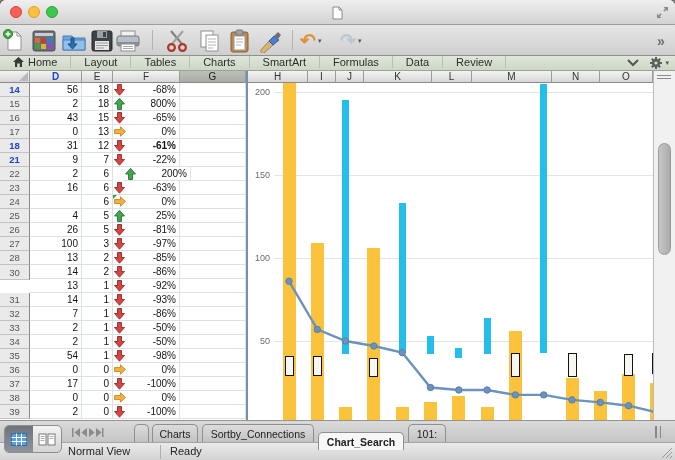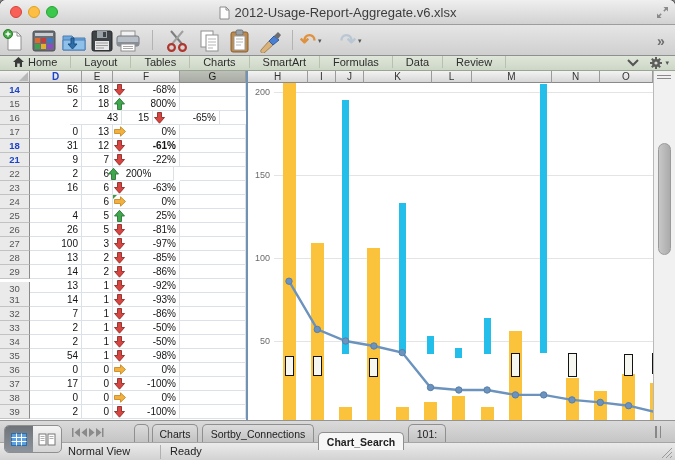--- a/index.html
+++ b/index.html
@@ -76,21 +76,20 @@
 
   <div id="titlebar" class="abs">
     <span class="tlight" style="left:10px;background:#f85f57;border:1px solid #d5433c;"></span>
     <span class="tlight" style="left:28px;background:#fdbf43;border:1px solid #dfa023;"></span>
     <span class="tlight" style="left:46px;background:#3cc84c;border:1px solid #27a334;"></span>
     <div id="titlegroup">
       <svg width="11" height="14">
           <path d="M1 1 h6 l3 3 v9 h-9 z" fill="#fdfdfd" stroke="#8c8c8c"></path>
           <path d="M7 1 v3 h3" fill="none" stroke="#8c8c8c"></path>
         </svg>
-      <span id="titletext">2012-Usage-Report-Aggregate.v6.xlsx</span>
     </div>
     <svg class="abs" style="left:656px;top:6px;" width="13" height="13">
       <path d="M7.5 1 h4.5 v4.5 l-1.7-1.7 -1.9 1.9 -1.1-1.1 1.9-1.9 z" fill="#8a8a8a"></path>
       <path d="M5.5 12 H1 V7.5 l1.7 1.7 1.9-1.9 1.1 1.1 -1.9 1.9 z" fill="#8a8a8a"></path>
     </svg>
   </div>
 
   <div id="toolbar" class="abs">
     <span class="tbtn" style="left:3px;">
       <svg width="22" height="24">
@@ -253,21 +252,21 @@
       <div class="rhead" style="top: 139px; color: rgb(28, 67, 200); font-weight: bold;">18</div>
       <div class="rhead" style="top: 153px; color: rgb(28, 67, 200); font-weight: bold;">21</div>
       <div class="rhead" style="top:167px;">22</div>
       <div class="rhead" style="top:181px;">23</div>
       <div class="rhead" style="top:195px;">24</div>
       <div class="rhead" style="top:209px;">25</div>
       <div class="rhead" style="top:223px;">26</div>
       <div class="rhead" style="top:237px;">27</div>
       <div class="rhead" style="top:251px;">28</div>
       <div class="rhead" style="top:265px;">29</div>
-      <div class="rhead" style="top:282px;">30</div>
+      <div class="rhead" style="top:266px;">30</div>
       <div class="rhead" style="top:293px;">31</div>
       <div class="rhead" style="top:307px;">32</div>
       <div class="rhead" style="top:321px;">33</div>
       <div class="rhead" style="top:335px;">34</div>
       <div class="rhead" style="top:349px;">35</div>
       <div class="rhead" style="top:363px;">36</div>
       <div class="rhead" style="top:377px;">37</div>
       <div class="rhead" style="top:391px;">38</div>
       <div class="rhead" style="top:405px;">39</div>
     </div>
@@ -281,21 +280,21 @@
         <div class="cell" style="left:150px;top:0;width:66px;"></div>
       </div>
       <div style="position:absolute;left:30px;top:97px;width:216px;height:14px;">
         <div class="cell num" style="left:0;top:0;width:52px;">2</div>
         <div class="cell num" style="left:52px;top:0;width:31px;">18</div>
         <div class="cell num" style="left:83px;top:0;width:67px;"><span class="trend"><svg width="11" height="12" viewBox="0 0 11 12">
               <path d="M5.5 0.3 L10.5 6 L7.5 6 L7.5 11.5 L3.5 11.5 L3.5 6 L0.5 6 Z" fill="#3FA74E" stroke="#2B7434" stroke-width="0.9"></path>
             </svg></span>800%</div>
         <div class="cell" style="left:150px;top:0;width:66px;"></div>
       </div>
-      <div style="position:absolute;left:30px;top:111px;width:216px;height:14px;margin-left:40px;">
+      <div style="position:absolute;left:30px;top:111px;width:216px;height:14px;">
         <div class="cell num" style="left:0;top:0;width:52px;">43</div>
         <div class="cell num" style="left:52px;top:0;width:31px;">15</div>
         <div class="cell num" style="left:83px;top:0;width:67px;"><span class="trend"><svg width="11" height="12" viewBox="0 0 11 12">
               <path d="M3.5 0.5 L7.5 0.5 L7.5 5.5 L10.5 5.5 L5.5 11.2 L0.5 5.5 L3.5 5.5 Z" fill="#D64541" stroke="#8E2A26" stroke-width="0.9"></path>
             </svg></span>-65%</div>
         <div class="cell" style="left:150px;top:0;width:66px;"></div>
       </div>
       <div style="position:absolute;left:30px;top:125px;width:216px;height:14px;">
         <div class="cell num" style="left:0;top:0;width:52px;">0</div>
         <div class="cell num" style="left:52px;top:0;width:31px;">13</div>
@@ -316,21 +315,21 @@
         <div class="cell num" style="left:0;top:0;width:52px;">9</div>
         <div class="cell num" style="left:52px;top:0;width:31px;">7</div>
         <div class="cell num" style="left:83px;top:0;width:67px;"><span class="trend"><svg width="11" height="12" viewBox="0 0 11 12">
               <path d="M3.5 0.5 L7.5 0.5 L7.5 5.5 L10.5 5.5 L5.5 11.2 L0.5 5.5 L3.5 5.5 Z" fill="#D64541" stroke="#8E2A26" stroke-width="0.9"></path>
             </svg></span>-22%</div>
         <div class="cell" style="left:150px;top:0;width:66px;"></div>
       </div>
       <div style="position:absolute;left:30px;top:167px;width:216px;height:14px;">
         <div class="cell num" style="left:0;top:0;width:52px;">2</div>
         <div class="cell num" style="left:52px;top:0;width:31px;">6</div>
-        <div class="cell num" style="left:77px;top:0;width:67px;text-align:center;"><span class="trend"><svg width="11" height="12" viewBox="0 0 11 12">
+        <div class="cell num" style="left:94px;top:0;width:67px;"><span class="trend"><svg width="11" height="12" viewBox="0 0 11 12">
               <path d="M5.5 0.3 L10.5 6 L7.5 6 L7.5 11.5 L3.5 11.5 L3.5 6 L0.5 6 Z" fill="#3FA74E" stroke="#2B7434" stroke-width="0.9"></path>
             </svg></span>200%</div>
         <div class="cell" style="left:150px;top:0;width:66px;"></div>
       </div>
       <div style="position:absolute;left:30px;top:181px;width:216px;height:14px;">
         <div class="cell num" style="left:0;top:0;width:52px;">16</div>
         <div class="cell num" style="left:52px;top:0;width:31px;">6</div>
         <div class="cell num" style="left:83px;top:0;width:67px;"><span class="trend"><svg width="11" height="12" viewBox="0 0 11 12">
               <path d="M3.5 0.5 L7.5 0.5 L7.5 5.5 L10.5 5.5 L5.5 11.2 L0.5 5.5 L3.5 5.5 Z" fill="#D64541" stroke="#8E2A26" stroke-width="0.9"></path>
             </svg></span>-63%</div>

